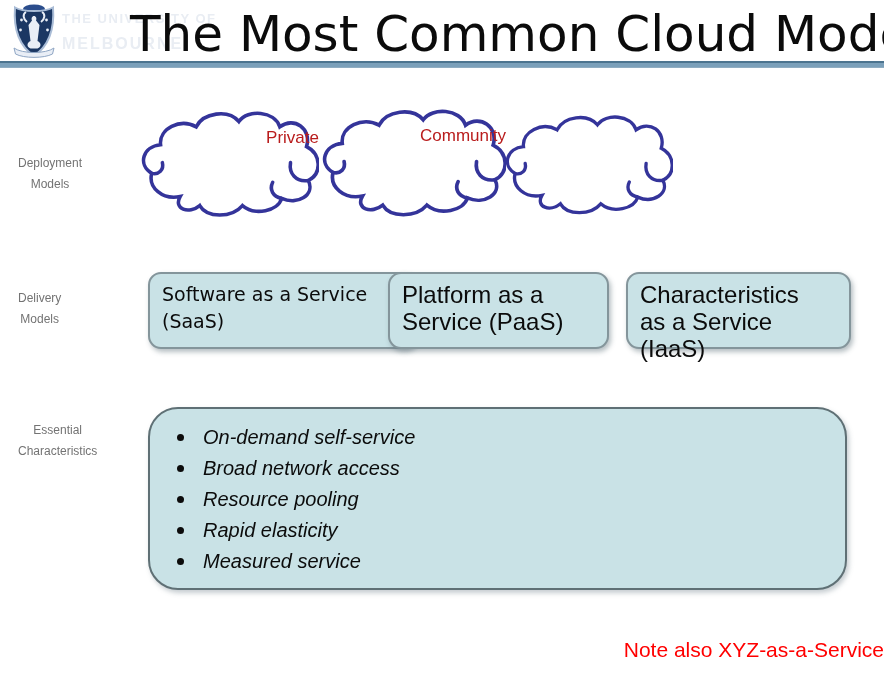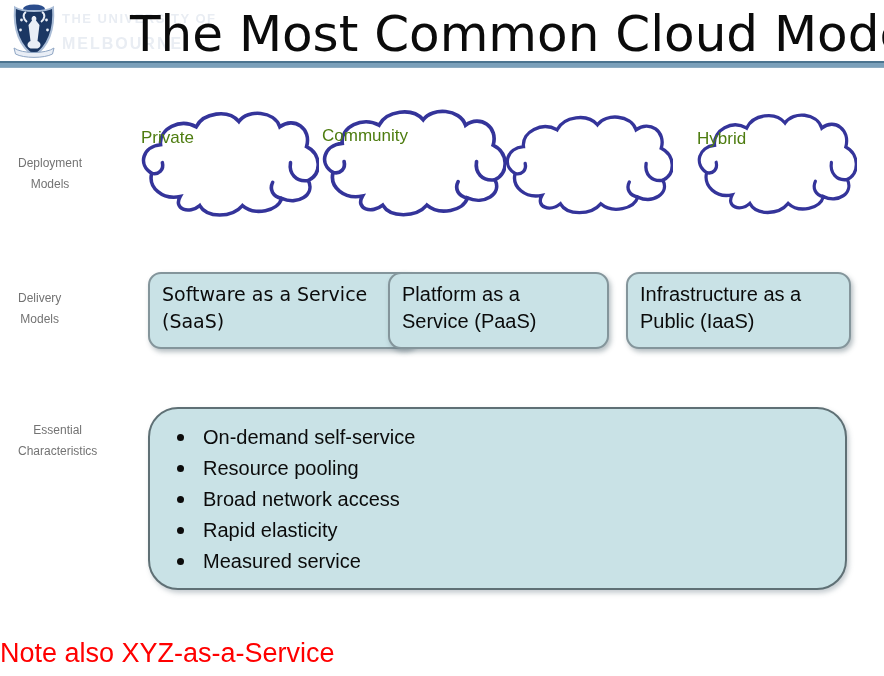--- a/index.html
+++ b/index.html
@@ -41,64 +41,64 @@
   }
   #label-deployment { top: 153px; }
   #label-delivery   { top: 288px; }
   #label-essential  { top: 413px; margin-top: 7px; }
 
   
   .cloud { position: absolute; }
   .cloud svg { display: block; width: 100%; height: 100%; }
   .cloud .cloud-label {
     position: absolute; left: 0; top: 16%; width: 100%;
-    text-align: left; font-size: 17px; color: #4d7c0f;
+    text-align: right; font-size: 17px; color: #b91c1c;
   }
   #cloud-private   { left: 141px; top: 109px; width: 178px; height: 118px; }
   #cloud-community { left: 322px; top: 107px; width: 184px; height: 120px; }
   #cloud-public    { left: 505px; top: 113px; width: 168px; height: 111px; }
   #cloud-hybrid    { left: 697px; top: 111px; width: 160px; height: 113px; }
 
   
   .delivery-box {
     position: absolute; top: 272px; height: 77px;
     background: #c9e2e6;
     border: 2px solid #84959b;
     border-radius: 13px;
     box-shadow: 2px 3px 5px rgba(90,110,120,0.45);
     padding: 7px 34px 0 12px;
-    font-size: 20px; line-height: 27px; color: #0b0b0b;
+    font-size: 24px; line-height: 27px; color: #0b0b0b;
   }
   #box-saas { left: 148px; width: 269px; font-family: "DejaVu Sans", sans-serif; font-size: 19px; }
   #box-paas { left: 388px; width: 221px; }
   #box-iaas { left: 626px; width: 225px; }
 
   
   #essential-box {
     position: absolute; left: 148px; top: 407px; width: 699px; height: 183px;
     background: #c9e2e6;
     border: 2px solid #5f7075;
     border-radius: 30px;
     box-shadow: 2px 3px 5px rgba(90,110,120,0.35);
   }
-  #essential-box ul { list-style: none; margin: 13px 0 0 0; }
+  #essential-box ul { list-style: none; margin: 13px 0 0 0; font-style: italic; }
   #essential-box li {
     position: relative;
     padding-left: 53px;
     font-size: 20px; line-height: 31px; color: #0b0b0b;
   }
   #essential-box li::before {
     content: ""; position: absolute; left: 27px; top: 12px;
     width: 7px; height: 7px; border-radius: 50%; background: #0b0b0b;
   }
 
   
   #footer-note {
     position: absolute; left: 0; top: 638px; width: 884px;
-    text-align: left; font-size: 27px; color: #ff0000;
+    text-align: right; font-size: 21px; color: #ff0000;
   }
 </style>
 </head>
 <body>
 
 <div id="slide">
 
   <svg id="crest" width="52" height="56" viewBox="0 0 52 56">
     <ellipse cx="26" cy="6" rx="11" ry="4.5" fill="#2b4d8c"></ellipse>
     <path d="M26,8 C34,8 41,7 45,4.5 C46.5,24 42,42 26,53 C10,42 5.5,24 7,4.5 C11,7 18,8 26,8 Z" fill="#1b3763" stroke="#a9bcd6" stroke-width="2"></path>
@@ -156,41 +156,30 @@
   <div id="cloud-public" class="cloud">
     <svg viewBox="0 0 200 132" preserveAspectRatio="none">
       <g fill="none" stroke="#34349a" stroke-width="4" stroke-linecap="round">
         <path fill="#ffffff" d="M44,98 C24,102 8,88 12,72 C-4,62 2,42 22,40 C20,22 44,10 62,20 C70,4 98,0 110,14 C120,0 150,2 156,20 C172,8 192,22 186,42 C202,50 204,72 188,80 C196,96 176,108 158,100 C154,114 128,120 114,108 C102,122 74,122 66,108 C54,118 36,112 44,98 Z"></path>
         <path d="M12,72 C20,74 26,68 24,60"></path>
         <path d="M188,80 C174,82 166,72 168,60"></path>
         <path d="M158,100 C148,98 144,90 148,82"></path>
       </g>
     </svg>
   </div>
-  <div id="cloud-hybrid" class="cloud">
-    <svg viewBox="0 0 200 132" preserveAspectRatio="none">
-      <g fill="none" stroke="#34349a" stroke-width="4" stroke-linecap="round">
-        <path fill="#ffffff" d="M44,98 C24,102 8,88 12,72 C-4,62 2,42 22,40 C20,22 44,10 62,20 C70,4 98,0 110,14 C120,0 150,2 156,20 C172,8 192,22 186,42 C202,50 204,72 188,80 C196,96 176,108 158,100 C154,114 128,120 114,108 C102,122 74,122 66,108 C54,118 36,112 44,98 Z"></path>
-        <path d="M12,72 C20,74 26,68 24,60"></path>
-        <path d="M188,80 C174,82 166,72 168,60"></path>
-        <path d="M158,100 C148,98 144,90 148,82"></path>
-      </g>
-    </svg>
-    <span class="cloud-label">Hybrid</span>
-  </div>
 
   <div id="box-saas" class="delivery-box">Software as a Service (SaaS)</div>
   <div id="box-paas" class="delivery-box">Platform as a Service (PaaS)</div>
-  <div id="box-iaas" class="delivery-box">Infrastructure as a Public (IaaS)</div>
+  <div id="box-iaas" class="delivery-box">Characteristics as a Service (IaaS)</div>
 
   <div id="essential-box">
     <ul>
       <li>On-demand self-service</li>
+      <li>Broad network access</li>
       <li>Resource pooling</li>
-      <li>Broad network access</li>
       <li>Rapid elasticity</li>
       <li>Measured service</li>
     </ul>
   </div>
 
   <div id="footer-note">Note also XYZ-as-a-Service</div>
 
 </div>
 
 </body></html>

